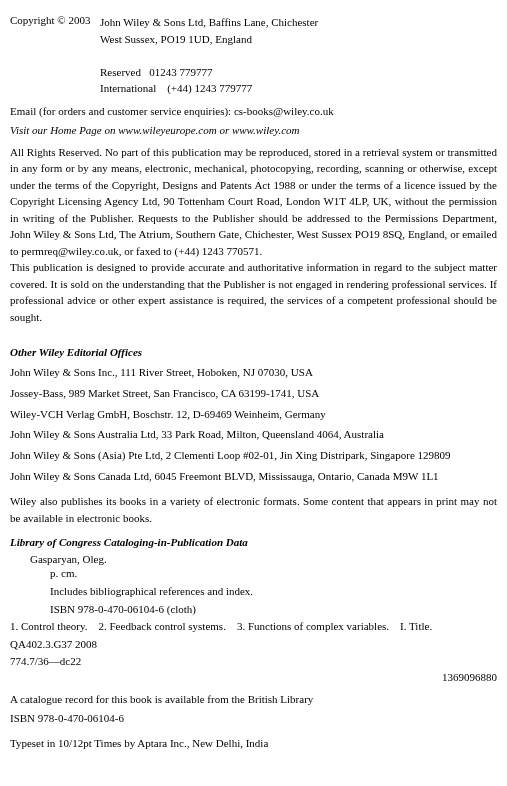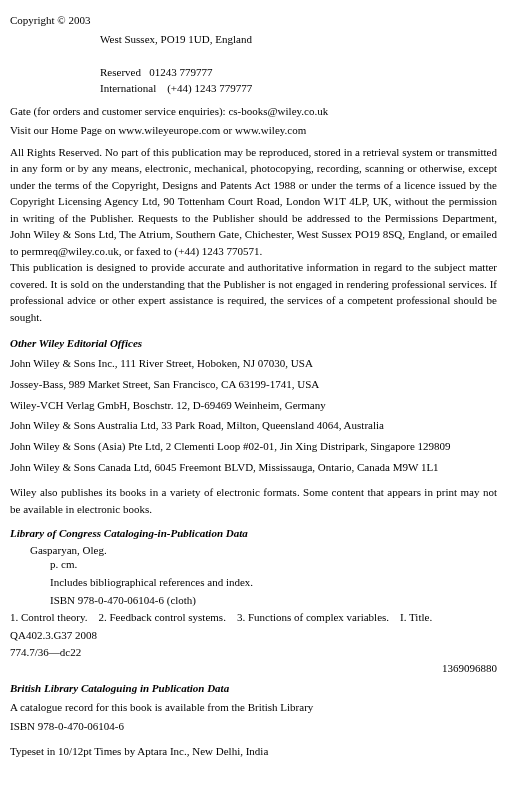--- a/index.html
+++ b/index.html
@@ -34,30 +34,31 @@
       font-size: 11px;
       line-height: 1.6;
     }
     .email-line {
       margin-bottom: 2px;
       font-size: 11px;
     }
     .visit-line {
       margin-bottom: 1px;
       font-size: 11px;
+      font-style: italic;
     }
     .rights-paragraph {
       font-size: 11px;
       line-height: 1.5;
       text-align: justify;
     }
     .publication-paragraph {
       font-size: 11px;
       line-height: 1.5;
-      margin-bottom: 12px;
+      margin-bottom: 21px;
       text-align: justify;
     }
     .section-heading {
       font-style: italic;
       font-weight: bold;
       font-size: 11px;
       margin-bottom: 5px;
     }
     .offices-list {
       font-size: 11px;
@@ -110,30 +111,30 @@
     .footer-lines p {
       margin-bottom: 1px;
     }
   </style>
 </head>
 <body>
 
 <div class="header-block">
   <div class="copyright-label">Copyright © 2003</div>
   <div class="publisher-info">
-    <br>
+    <span>John Wiley &amp; Sons Ltd, Baffins Lane, Chichester</span><br>
     <span>West Sussex, PO19 1UD, England</span><br>
     <br>
     <span>Reserved</span>&nbsp;&nbsp;&nbsp;<span>01243 779777</span><br>
     <span>International</span>&nbsp;&nbsp;&nbsp;&nbsp;<span>(+44) 1243 779777</span>
   </div>
 </div>
 
 <div class="contact-block">
-  <div class="email-line">Gate (for orders and customer service enquiries): cs-books@wiley.co.uk</div>
+  <div class="email-line">Email (for orders and customer service enquiries): cs-books@wiley.co.uk</div>
   <div class="visit-line">Visit our Home Page on www.wileyeurope.com or www.wiley.com</div>
 </div>
 
 <div class="rights-paragraph">All Rights Reserved. No part of this publication may be reproduced, stored in a retrieval system or transmitted in any form or by any means, electronic, mechanical, photocopying, recording, scanning or otherwise, except under the terms of the Copyright, Designs and Patents Act 1988 or under the terms of a licence issued by the Copyright Licensing Agency Ltd, 90 Tottenham Court Road, London W1T 4LP, UK, without the permission in writing of the Publisher. Requests to the Publisher should be addressed to the Permissions Department, John Wiley &amp; Sons Ltd, The Atrium, Southern Gate, Chichester, West Sussex PO19 8SQ, England, or emailed to permreq@wiley.co.uk, or faxed to (+44) 1243 770571.</div>
 
 <div class="publication-paragraph">This publication is designed to provide accurate and authoritative information in regard to the subject matter covered. It is sold on the understanding that the Publisher is not engaged in rendering professional services. If professional advice or other expert assistance is required, the services of a competent professional should be sought.</div>
 
 <div class="section-heading">Other Wiley Editorial Offices</div>
 <div class="offices-list">
   <p>John Wiley &amp; Sons Inc., 111 River Street, Hoboken, NJ 07030, USA</p>
@@ -159,21 +160,20 @@
     <span>I. Title.</span>
   </div>
   <div class="catalog-line-left">QA402.3.G37 2008</div>
   <div class="catalog-line-left">774.7/36—dc22</div>
   <div class="year-line">
     <span>1369096880</span>
   </div>
 </div>
 
 <div class="british-section">
-  <div class="section-heading">British Library Cataloguing in Publication Data</div>
   <p>A catalogue record for this book is available from the British Library</p>
   <p>ISBN 978-0-470-06104-6</p>
 </div>
 
 <div class="footer-lines">
   <p>Typeset in 10/12pt Times by Aptara Inc., New Delhi, India</p>
 
 </div>
 
 </body></html>

